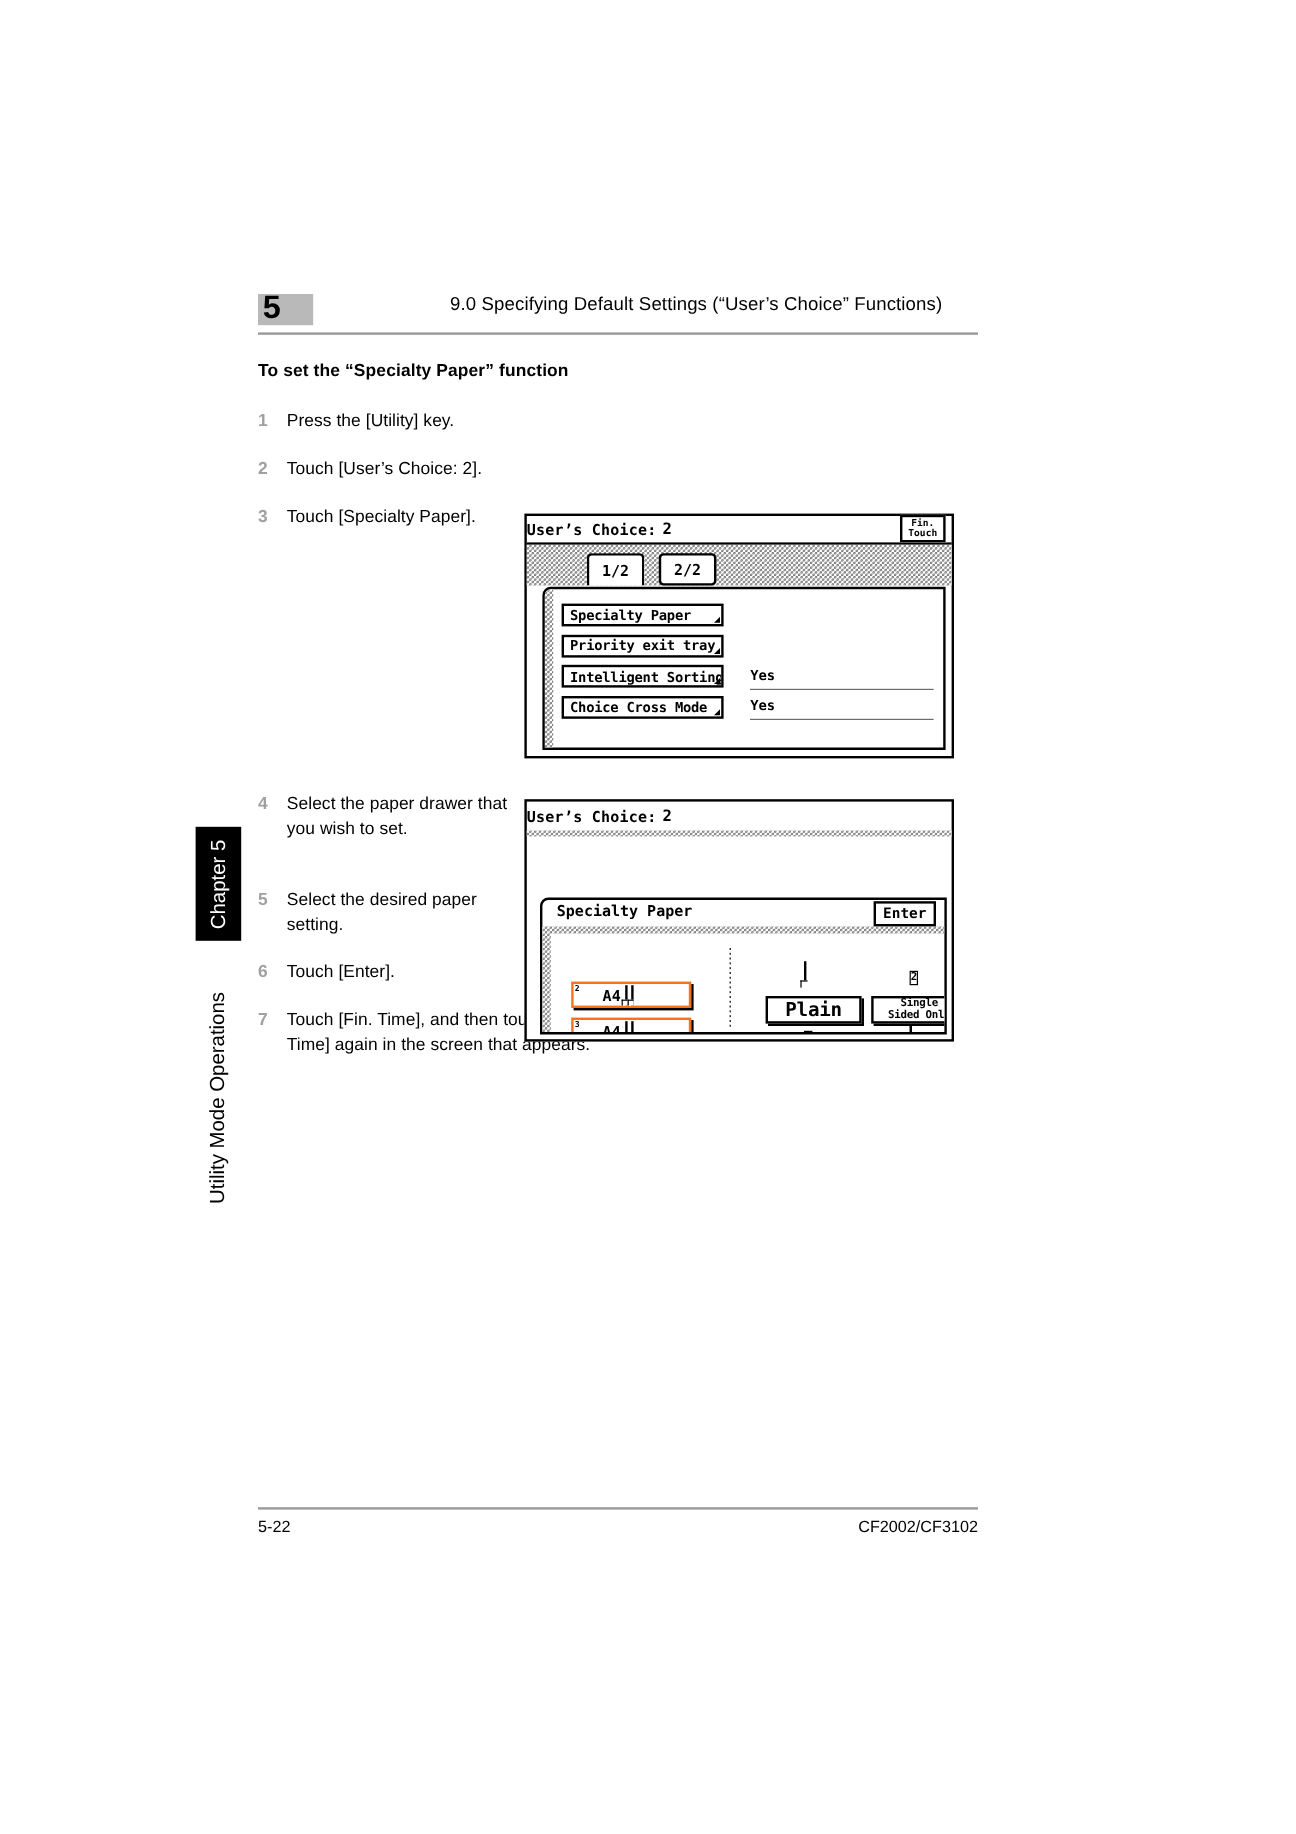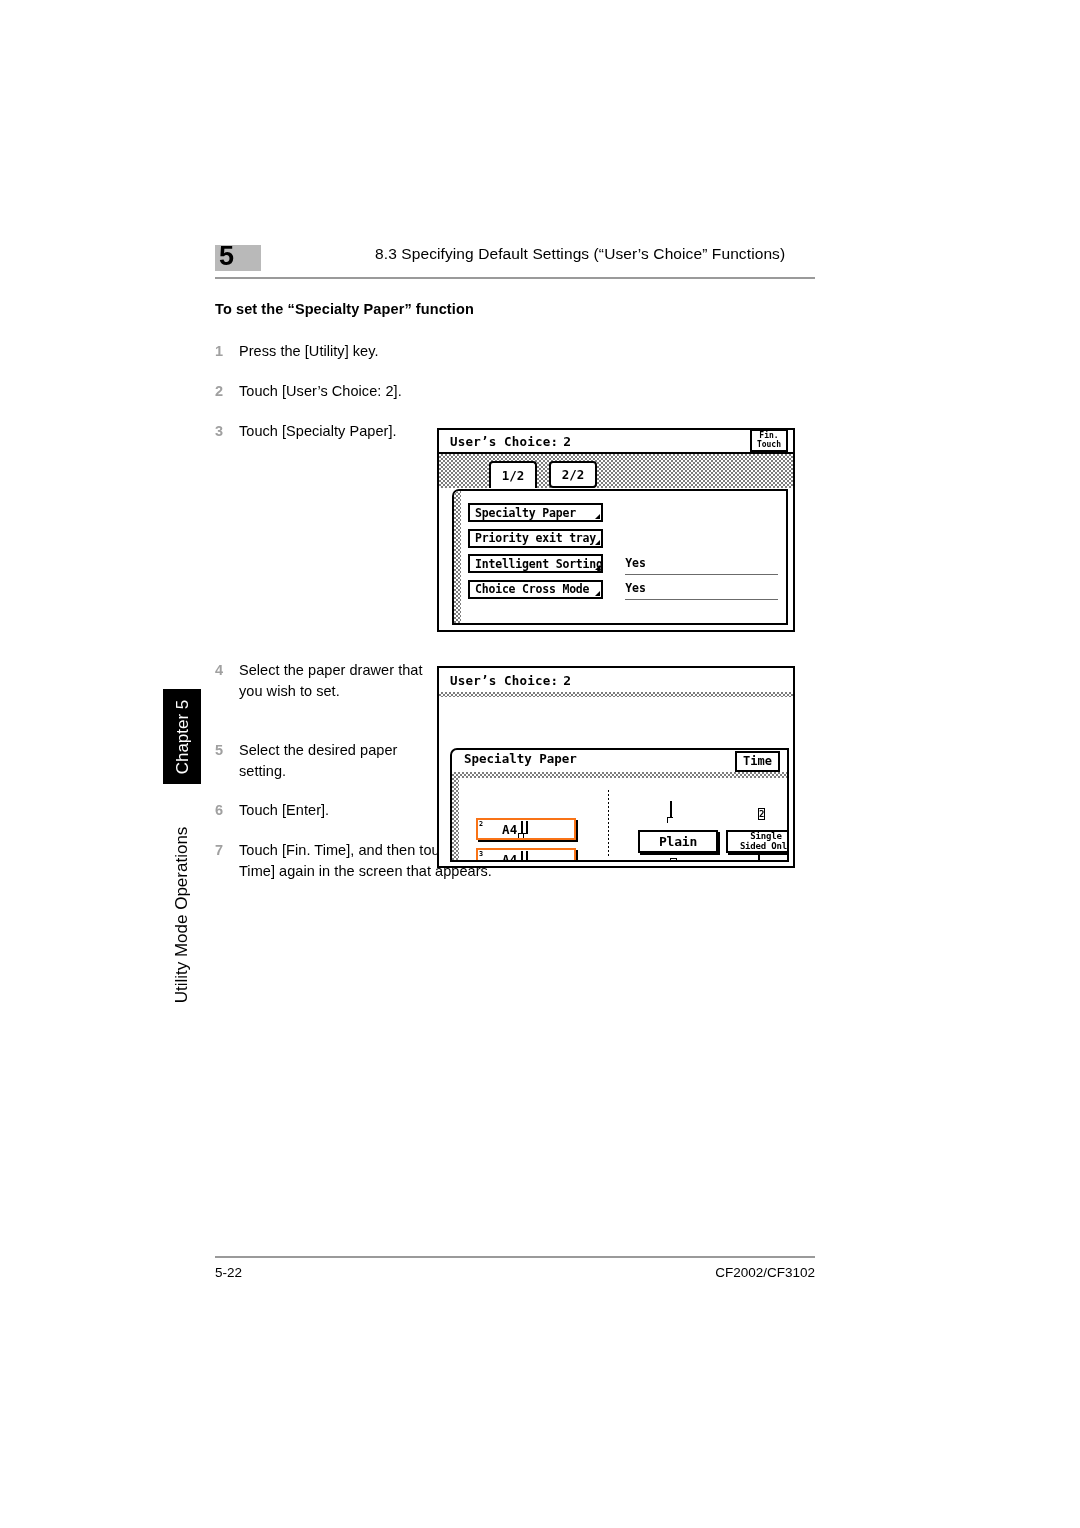--- a/index.html
+++ b/index.html
@@ -91,21 +91,21 @@
     color:#000;
   }
   .lcd1 { left:437px; top:428px; width:358px; height:204px; }
   .lcd2 { left:437px; top:666px; width:358px; height:202px; }
 
   
   .lcd-title {
     position:relative; height:24px;
     border-bottom:2px solid #000;
     display:flex; align-items:center;
-    padding-left:11px;
+    padding-left:0;
     font-size:12.5px; letter-spacing:0.2px;
   }
   .lcd-title .num { margin-left:5px; font-size:13px; }
 
   
   .dot-bg {
     background-image:
       linear-gradient(45deg,#7d7d7d 25%, transparent 25%, transparent 75%, #7d7d7d 75%),
       linear-gradient(45deg,#7d7d7d 25%, transparent 25%, transparent 75%, #7d7d7d 75%);
     background-size:4px 4px;
@@ -254,21 +254,21 @@
   }
 
   
   .opt {
     position:absolute;
     width:80px; height:23px;
     border:2px solid #000; background:#fff;
     box-shadow:2px 2px 0 #000;
     display:flex; align-items:center; justify-content:center;
     text-align:center;
-    font-size:13px; line-height:10px;
+    font-size:16px; line-height:10px;
     letter-spacing:-0.2px;
   }
   .opt.two-line { font-size:9px; line-height:9.5px; }
   .o1 { left:176px; top:46px; }
   .o2 { left:264px; top:46px; }
 
   .opt-icon { position:absolute; width:16px; height:18px; }
   .oi1 { left:208px; top:18px; }
   .oi2 { left:296px; top:18px; }
   .oi3 { left:208px; top:68px; }
@@ -296,21 +296,21 @@
     content:""; position:absolute; right:-1.5px; bottom:-1.5px;
     width:5px; height:5px; background:#fff; border-left:1.5px solid #000; border-top:1.5px solid #000;
   }
 </style>
 </head>
 <body>
 
 <div class="header">
   <div class="chap-box"></div>
   <div class="chap-num">5</div>
-  <div class="header-title">8.3 Specifying Default Settings (“User’s Choice” Functions)</div>
+  <div class="header-title">9.0 Specifying Default Settings (“User’s Choice” Functions)</div>
   <div class="header-rule"></div>
 </div>
 
 <div class="sec-heading">To set the “Specialty Paper” function</div>
 
 <div class="step s1">
   <div class="step-num">1</div>
   <div class="step-text">Press the [Utility] key.</div>
 </div>
 <div class="step s2">
@@ -411,21 +411,21 @@
   </div>
   <div class="dot-bg dotline"></div>
 
 
   <div class="card2">
     <div class="scroll-strip dot-bg"></div>
 
     <div class="card2-head">
       <span>Specialty Paper</span>
       <div class="enter-btn">
-        <span>Time</span>
+        <span>Enter</span>
       </div>
     </div>
     <div class="card2-headline dot-bg"></div>
 
     <div class="card2-body">
 
       <div class="divider-dots"></div>
 
       <div class="drawer-btn d1">
         <span class="dnum">2</span>

